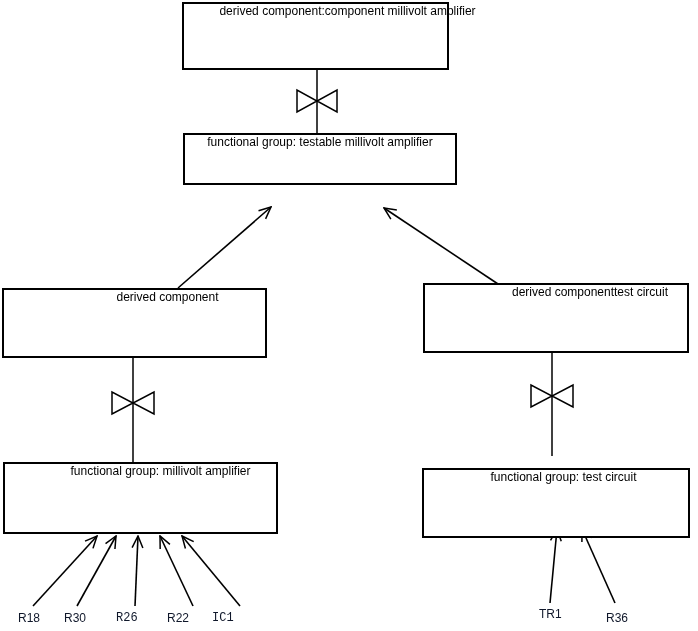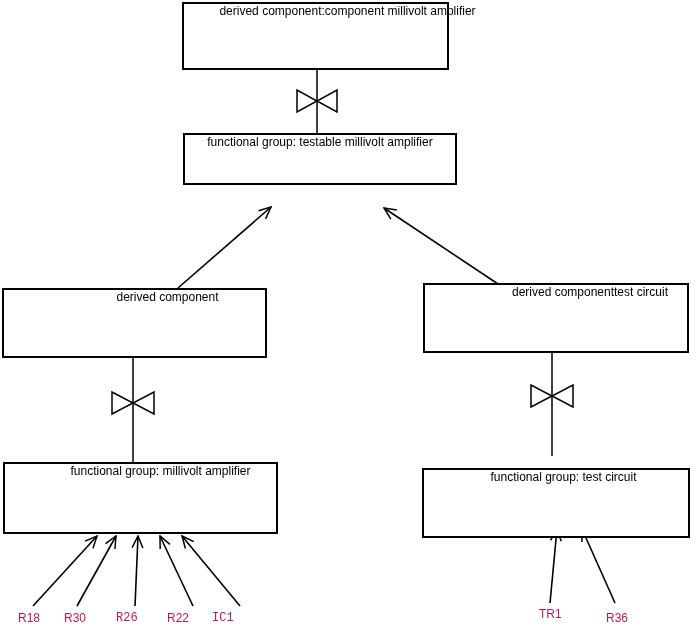--- a/index.html
+++ b/index.html
@@ -41,21 +41,21 @@
   .node-fg-testable     { left: 183px; top: 133px; width: 274px; height: 52px;  padding-bottom: 16px; }
   .node-derived-mva     { left: 2px;   top: 288px; width: 265px; height: 70px; padding-left: 66px; }
   .node-derived-tc      { left: 423px; top: 283px; width: 266px; height: 70px; padding-left: 68px; }
   .node-fg-mva          { left: 3px;   top: 462px; width: 275px; height: 72px; padding-left: 40px; }
   .node-fg-tc           { left: 422px; top: 456px; width: 268px; height: 70px; padding-left: 15px; margin-top: 12px; }
 
   .leaf-label {
     position: absolute;
     font-size: 12px;
     line-height: 15px;
-    color: #be185d;
+    color: #0f172a;
     white-space: nowrap;
   }
   .leaf-r18 { left: 18px;  top: 611px; }
   .leaf-r30 { left: 64px;  top: 611px; }
   .leaf-r26 { left: 116px; top: 611px; font-family: Liberation Mono, monospace; }
   .leaf-r22 { left: 167px; top: 611px; }
   .leaf-ic1 { left: 212px; top: 611px; font-family: Liberation Mono, monospace; }
   .leaf-tr1 { left: 539px; top: 607px; }
   .leaf-r36 { left: 606px; top: 611px; text-align: center; }
 </style>

